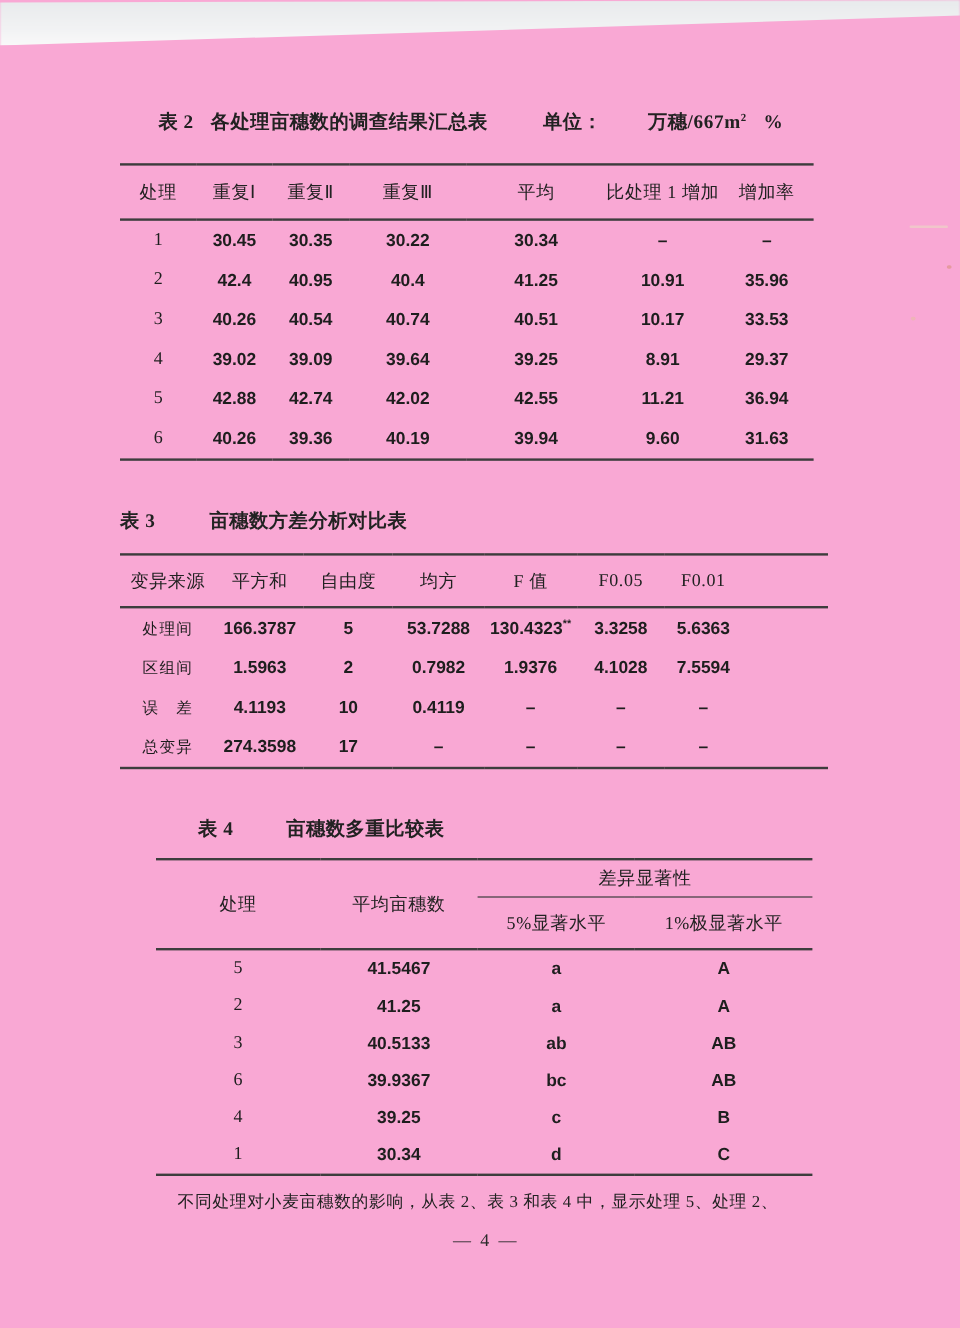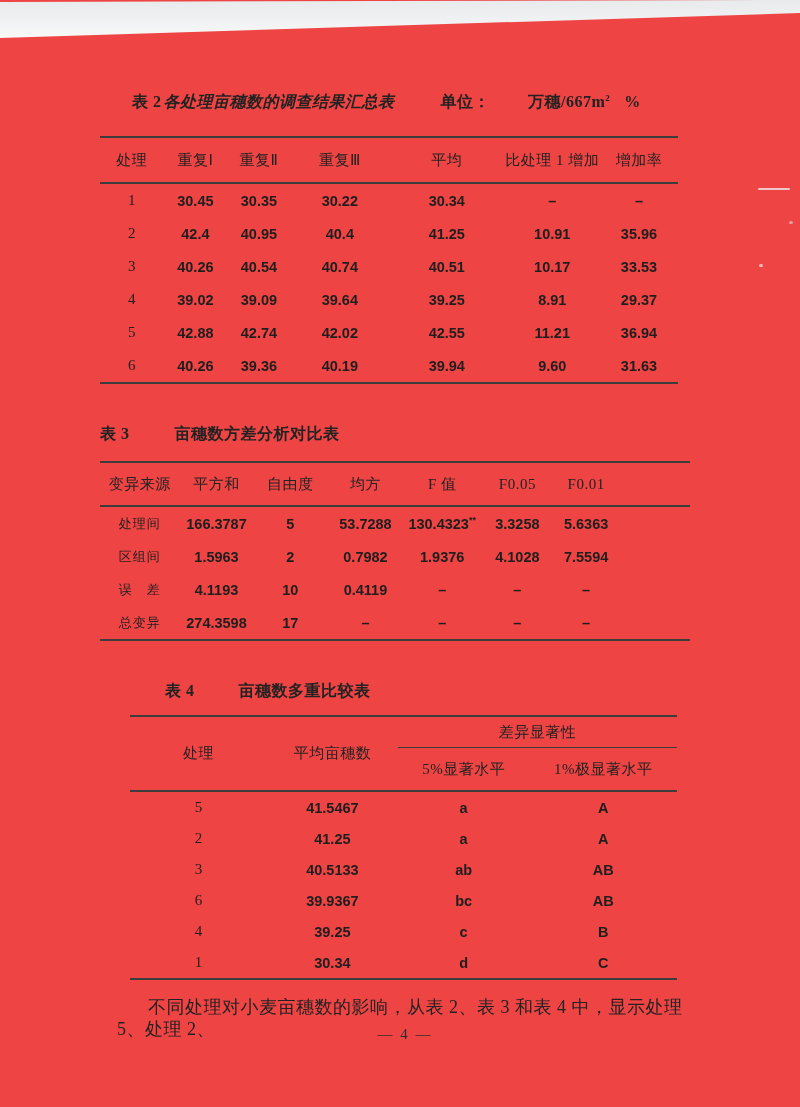--- a/index.html
+++ b/index.html
@@ -1,37 +1,37 @@
 <!DOCTYPE html>
 <html><head>
 <meta charset="utf-8">
 <style>
   html,body { margin:0; padding:0; background:#ffffff; }
   .page {
     position:relative; width:800px; height:1107px;
-    background:#ef4444; overflow:hidden;
+    background:#f9a8d4; overflow:hidden;
     font-family:"Liberation Serif", serif; color:#262626;
   }
   
   .scan-wedge {
     position:absolute; top:0; left:0; width:800px; height:42px;
     background:linear-gradient(to bottom, #e8eaec 0%, #f2f3f4 60%, #fbfbfb 100%);
     clip-path:polygon(0 2px, 800px 0px, 800px 13px, 0 38px);
     filter:blur(0.7px);
   }
   .speck { position:absolute; border-radius:2px; }
   .speck1 { left:758px; top:188px; width:32px; height:2px; background:#f0c6ca; }
   .speck2 { left:789px; top:221px; width:4px; height:3px; background:#e59a9f; }
   .speck3 { left:759px; top:264px; width:4px; height:3px; background:#eeb4b8; }
 
   
   .title-row { position:absolute; display:flex; align-items:baseline; white-space:nowrap; font-size:16px; font-weight:600; color:#222; letter-spacing:0.5px; }
   #t2-head { left:100px; top:92px; width:600px; }
   #t2-head .tbl-label { margin-left:32px; }
-  #t2-head .tbl-title { margin-left:2px;font-style:italic; }
+  #t2-head .tbl-title { margin-left:14px; }
   #t2-head .unit-label { margin-left:46px; }
   #t2-head .unit-value { margin-left:38px; font-weight:600; }
   #t2-head .unit-percent { margin-left:14px; }
   #t3-head { left:100px; top:424px; }
   #t3-head .tbl-title { margin-left:45px; }
   #t4-head { left:130px; top:681px; }
   #t4-head .tbl-label { margin-left:35px; }
   #t4-head .tbl-title { margin-left:44px;font-family:Liberation Serif, serif; }
 
   
@@ -64,21 +64,21 @@
 
   #t4 { left:130px; top:715px; width:547px; }
   #t4 th.group-th { height:30px; border-bottom:1.5px solid #3d3d3d;text-align:center; }
   #t4 tr.sub-row th { height:42px; }
   #t4 td { height:31px; }
   #t4 td:first-child { font-family:"Liberation Serif", serif; font-weight:normal; font-size:15px; }
 
   
   .body-paragraph {
     position:absolute; left:117px; top:978px; width:586px;
-    font-size:18px; line-height:22px; text-indent:31px;
+    font-size:14px; line-height:22px; text-indent:31px;
     letter-spacing:0.5px; color:#222;
   }
   .page-footer {
     position:absolute; left:0; top:1026px; width:810px;
     text-align:center; font-size:15px; color:#2b2b2b; letter-spacing:2px;
   }
 </style>
 </head>
 <body>
 

